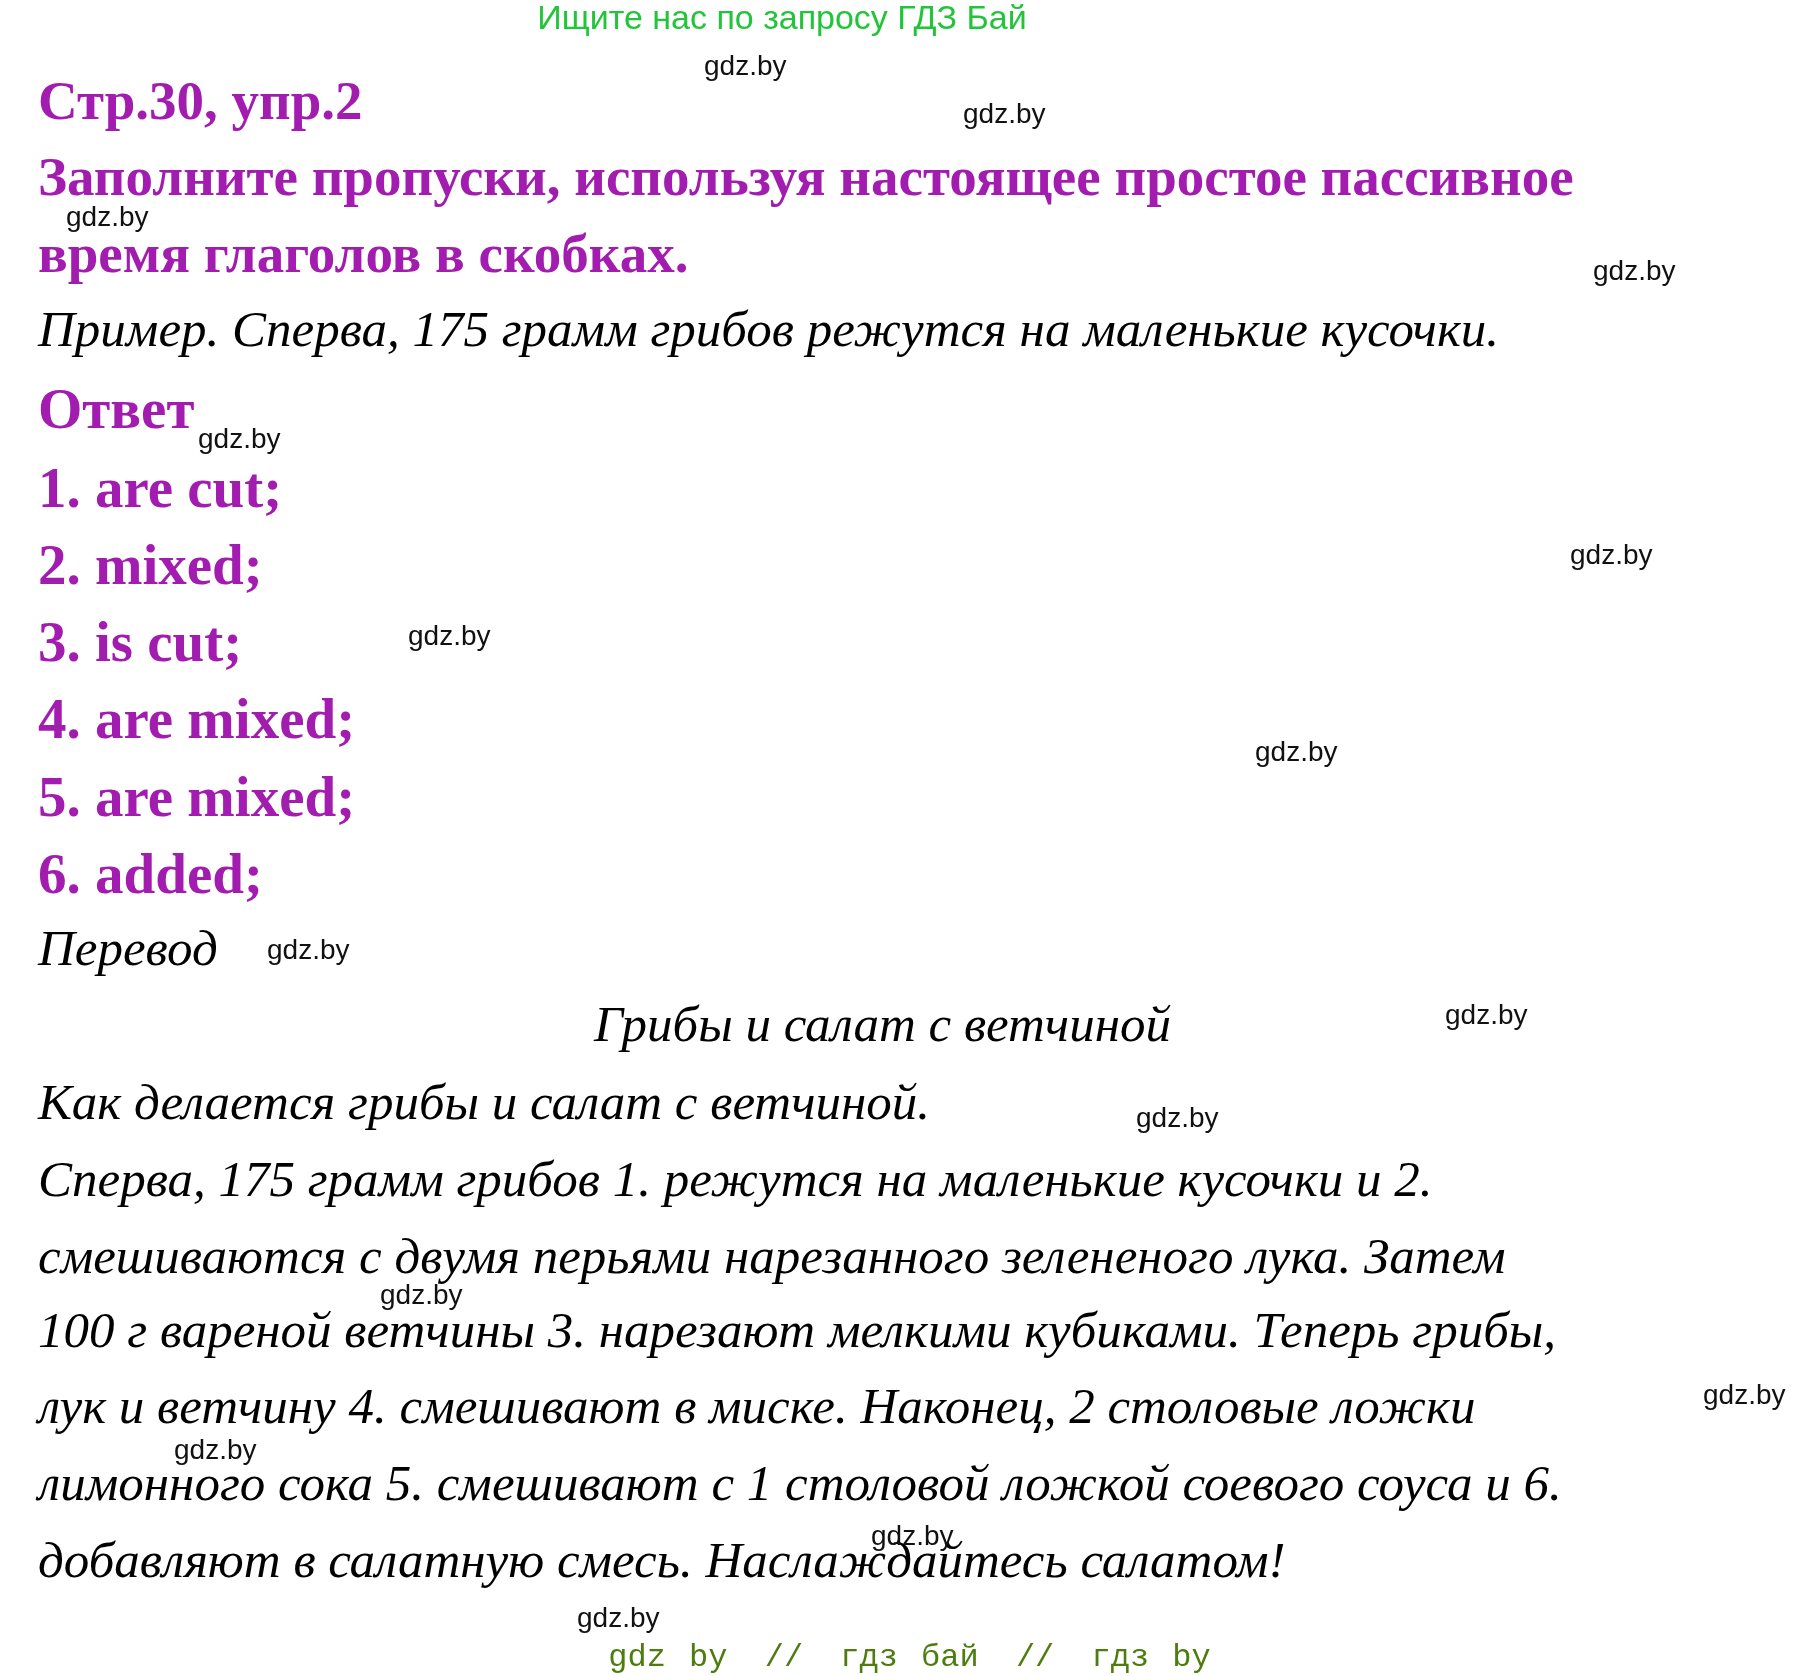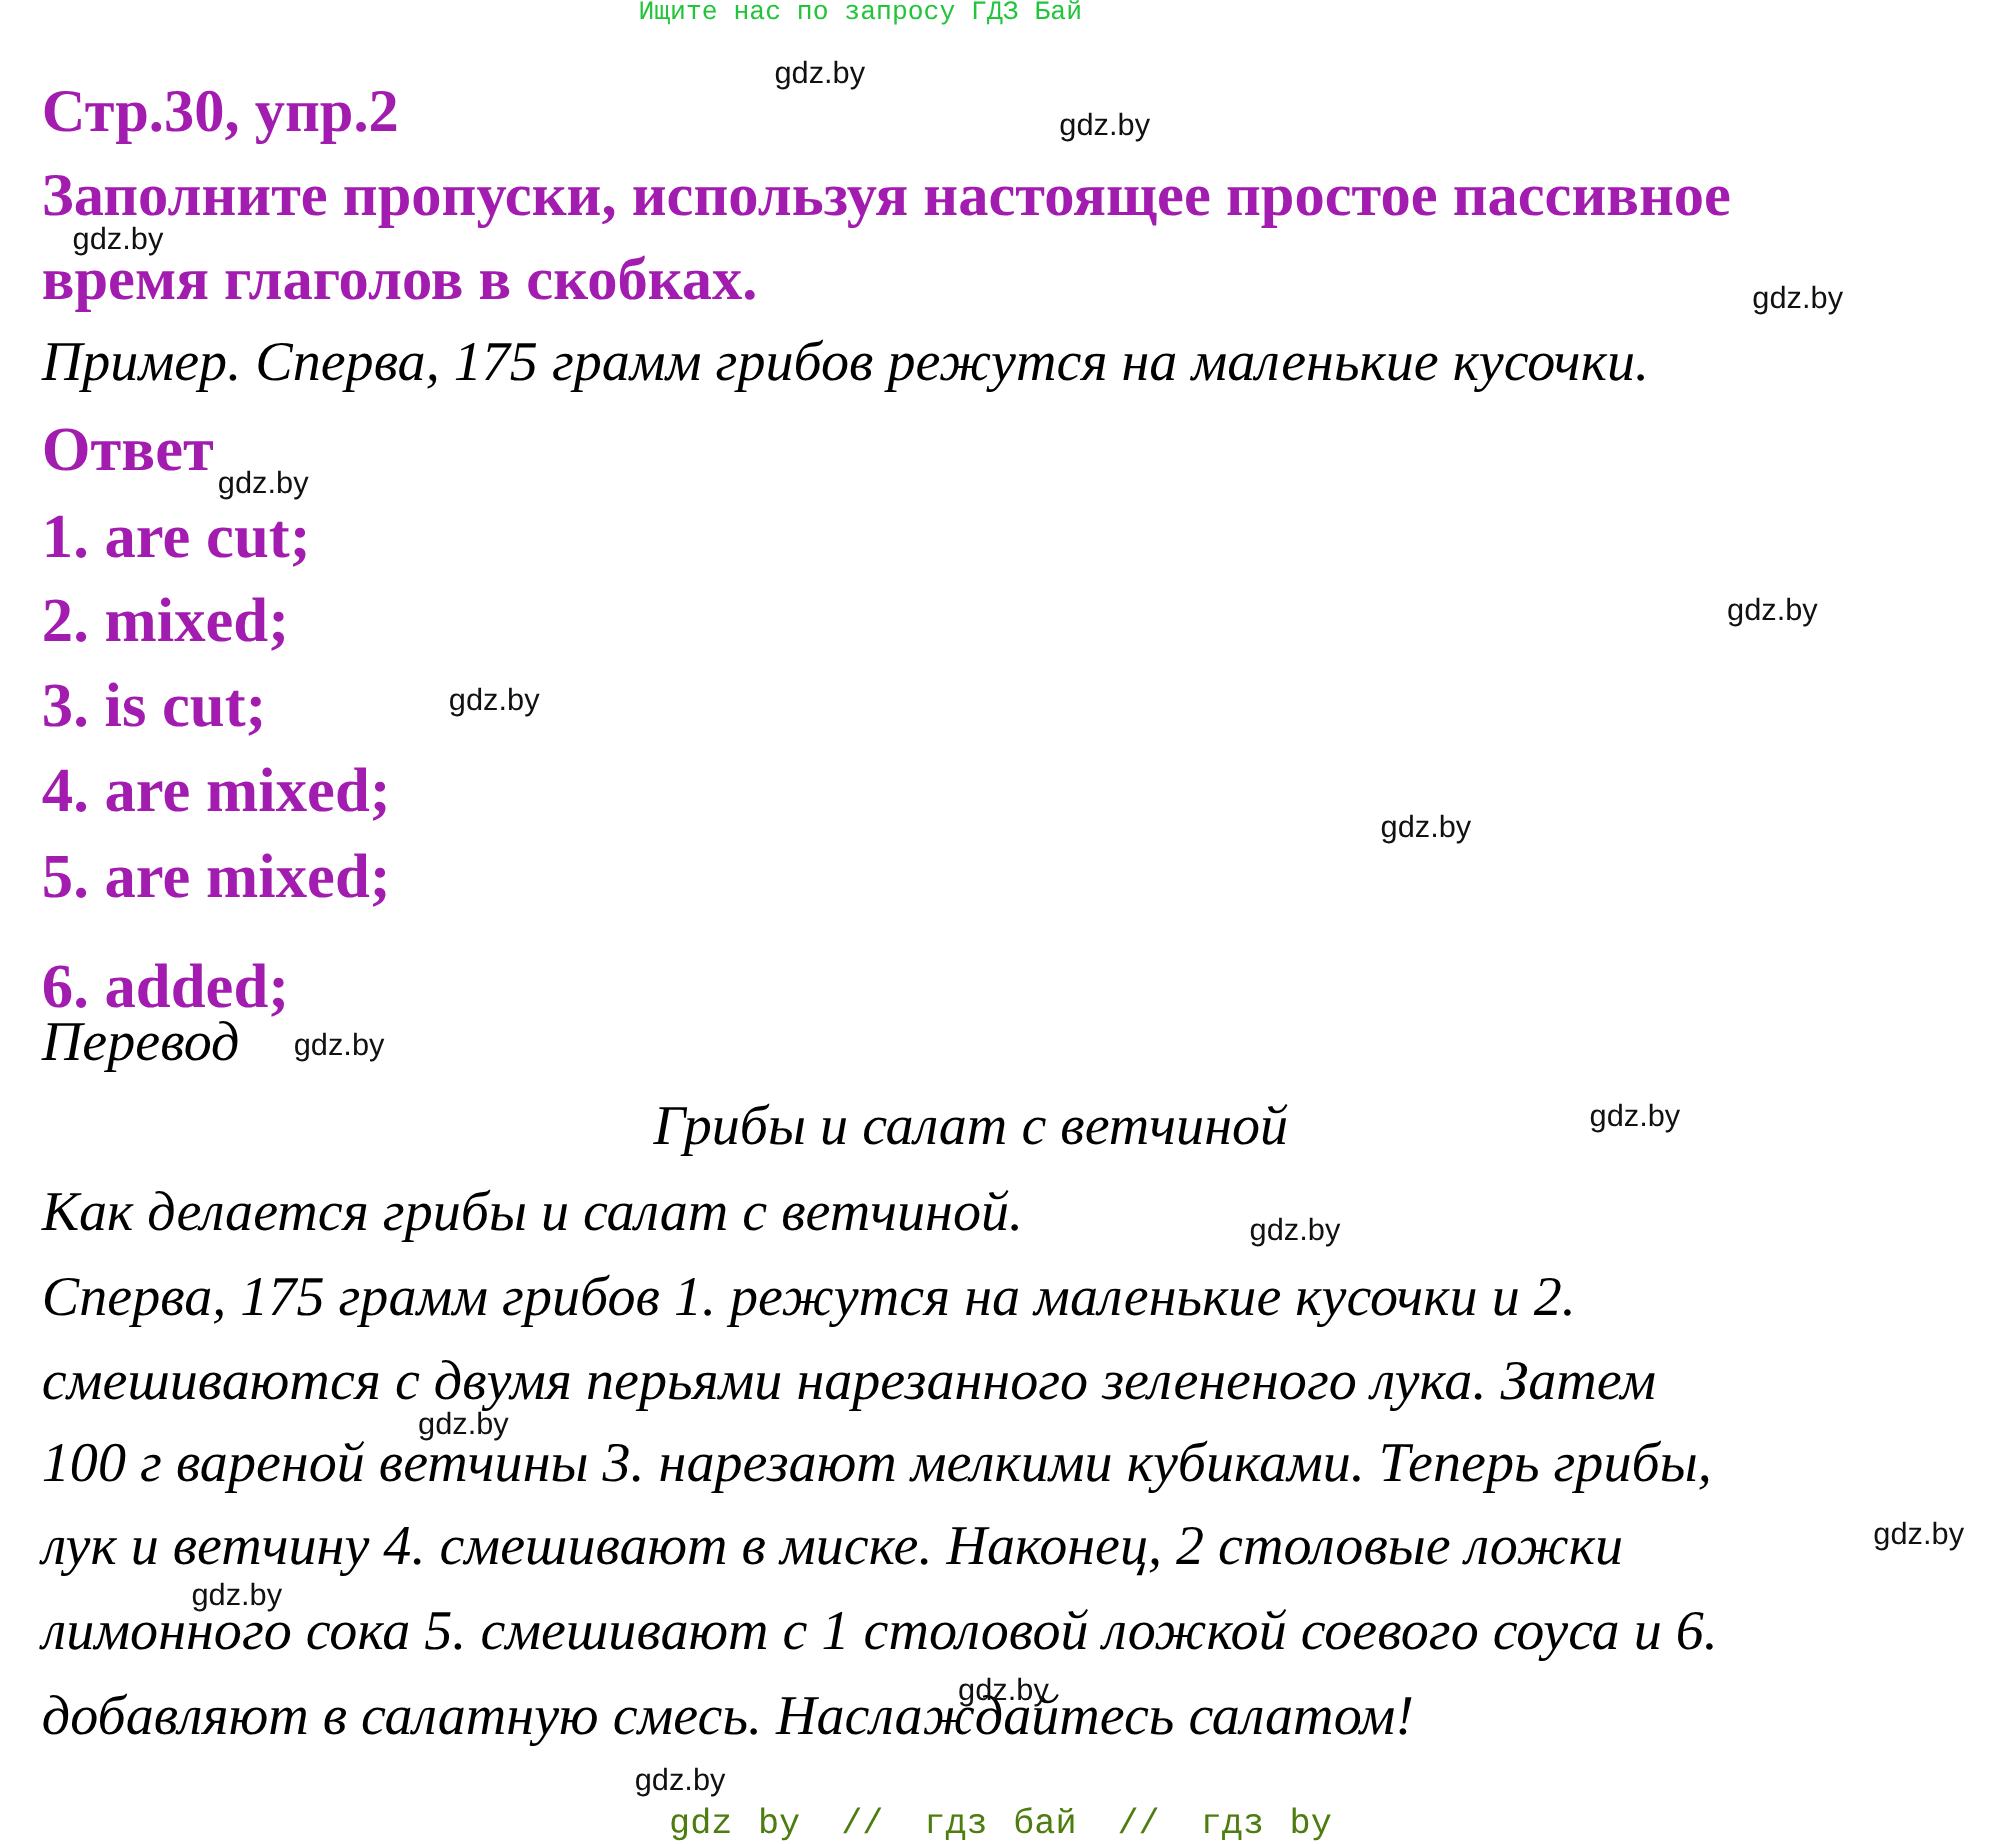--- a/index.html
+++ b/index.html
@@ -1,20 +1,20 @@
 <!DOCTYPE html>
 <html><head>
 <meta charset="utf-8">
 <style>
   html, body { margin: 0; padding: 0; background: #ffffff; }
   body { width: 1819px; height: 1676px; position: relative; overflow: hidden; }
   .abs { position: absolute; white-space: nowrap; }
   .promo {
-    font-family: Liberation Mono, monospace;
-    font-size: 24px; line-height: 1; color: #22c53a;
+    font-family: Liberation Sans, sans-serif;
+    font-size: 34px; line-height: 1; color: #22c53a;
     left: 0; width: 1560px; text-align: center; top: 0px;
     padding-left: 4px; box-sizing: border-box;
   }
   .serif-bold { font-family: "Liberation Serif", serif; font-weight: bold; color: #a21caf; }
   .serif-it { font-family: "Liberation Serif", serif; font-style: italic; color: #000; }
   .heading { font-size: 55px; line-height: 1; }
   .answer { font-size: 57px; line-height: 1; }
   .italic-line { font-size: 51px; line-height: 1; }
   .wm {
     font-family: "Liberation Sans", sans-serif;
@@ -37,21 +37,21 @@
 <div class="abs serif-bold heading" style="left:38px; top:149px;">Заполните пропуски, используя настоящее простое пассивное</div>
 <div class="abs serif-bold heading" style="left:38px; top:226px;">время глаголов в скобках.</div>
 <div class="abs serif-it italic-line" style="left:38px; top:304px;">Пример. Сперва, 175 грамм грибов режутся на маленькие кусочки.</div>
 
 <div class="abs serif-bold answer" style="left:38px; top:380px;">Ответ</div>
 <div class="abs serif-bold answer" style="left:38px; top:459px;font-family:Liberation Serif, serif;">1. are cut;</div>
 <div class="abs serif-bold answer" style="left:38px; top:536px;">2. mixed;</div>
 <div class="abs serif-bold answer" style="left:38px; top:613px;">3. is cut;</div>
 <div class="abs serif-bold answer" style="left:38px; top:690px;">4. are mixed;</div>
 <div class="abs serif-bold answer" style="left:38px; top:768px;">5. are mixed;</div>
-<div class="abs serif-bold answer" style="left:38px; top:845px;margin-top:23px;">6. added;</div>
+<div class="abs serif-bold answer" style="left:38px; top:845px;">6. added;</div>
 
 <div class="abs serif-it italic-line" style="left:38px; top:923px;">Перевод</div>
 <div class="abs serif-it italic-line" style="left:594px; top:999px;">Грибы и салат с ветчиной</div>
 <div class="abs serif-it italic-line" style="left:38px; top:1077px;">Как делается грибы и салат с ветчиной.</div>
 <div class="abs serif-it italic-line" style="left:38px; top:1154px;">Сперва, 175 грамм грибов 1. режутся на маленькие кусочки и 2.</div>
 <div class="abs serif-it italic-line" style="left:38px; top:1231px;">смешиваются с двумя перьями нарезанного зелененого лука. Затем</div>
 <div class="abs serif-it italic-line" style="left:38px; top:1305px;">100 г вареной ветчины 3. нарезают мелкими кубиками. Теперь грибы,</div>
 <div class="abs serif-it italic-line" style="left:38px; top:1381px;">лук и ветчину 4. смешивают в миске. Наконец, 2 столовые ложки</div>
 <div class="abs serif-it italic-line" style="left:38px; top:1458px;">лимонного сока 5. смешивают с 1 столовой ложкой соевого соуса и 6.</div>
 <div class="abs serif-it italic-line" style="left:38px; top:1535px;">добавляют в салатную смесь. Наслаждайтесь салатом!</div>

